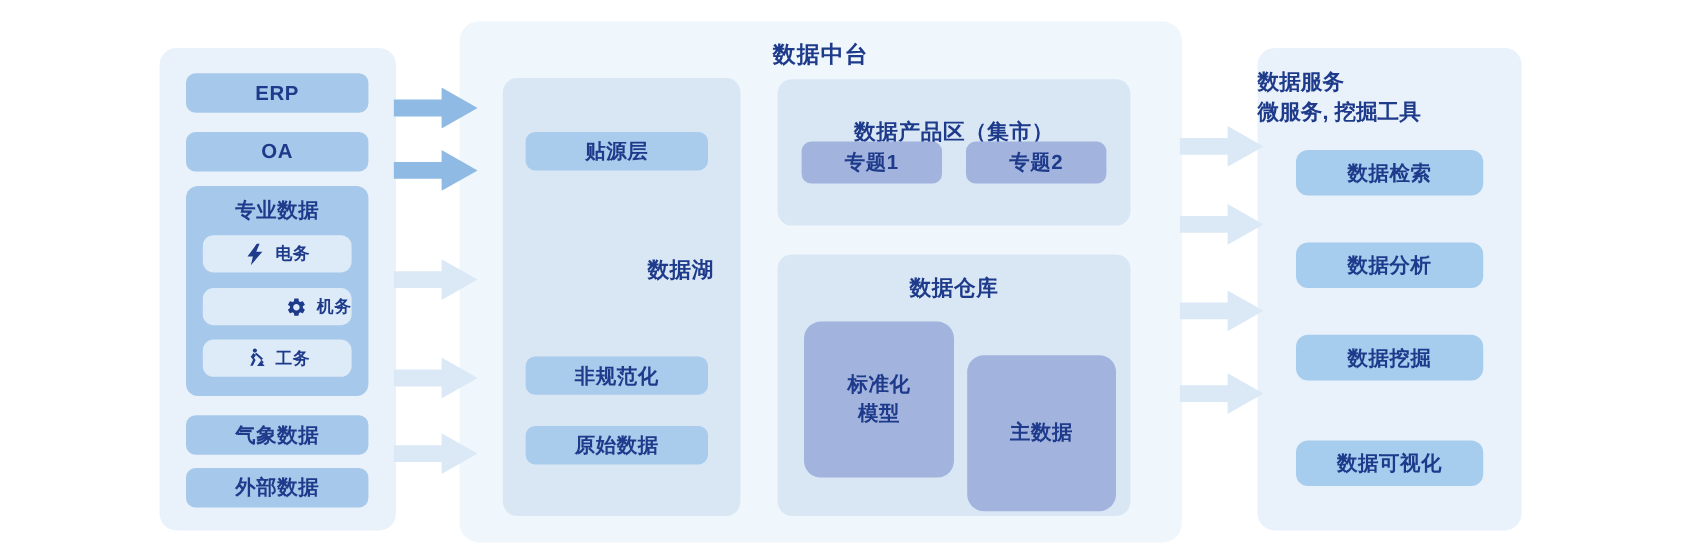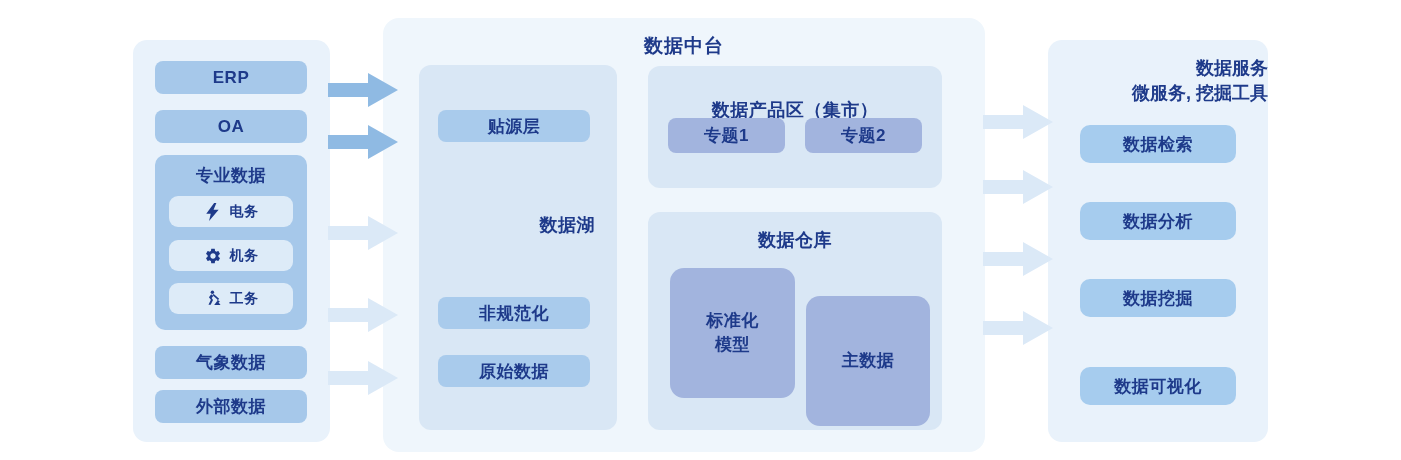--- a/index.html
+++ b/index.html
@@ -39,21 +39,21 @@
   .big-cell{
     position:absolute;background:var(--btn-peri);border-radius:14px;
     display:flex;align-items:center;justify-content:center;text-align:center;
     font-size:17px;line-height:24px;white-space:pre-line;letter-spacing:0.5px;
   }
   .arrow{position:absolute;}
   .arrow.dark path{fill:var(--arrow-dark);}
   .arrow.light path{fill:var(--arrow-light);}
   .icon{display:inline-flex;width:18px;height:18px;margin-right:8px;}
   .icon svg{width:100%;height:100%;fill:var(--text);}
-  .svc-title{position:absolute;left:0;right:0;text-align:right;font-size:18px;line-height:25px;}
+  .svc-title{position:absolute;left:0;right:0;text-align:left;font-size:18px;line-height:25px;}
 </style>
 </head>
 <body>
 
 <div class="stage">
 
   <div class="panel side-panel" style="left:133px;top:40px;width:197px;height:402px;">
     <div class="btn btn-blue" style="left:22px;top:21px;width:152px;height:33px;">
       <span>ERP</span>
     </div>
@@ -64,21 +64,21 @@
     <div style="position:absolute;left:22px;top:115px;width:152px;height:175px;background:var(--btn-blue);border-radius:10px;">
       <div class="box-title" style="top:9px;font-size:17px;">专业数据</div>
       <div class="btn btn-light" style="left:14px;top:41px;width:124px;height:31px;">
         <span class="icon">
           <svg viewBox="0 0 16 16">
               <path d="M9 0 L2 9.5 H6 L4.5 16 L13 6 H8.5 L11 0 Z"></path>
             </svg>
         </span>
         <span>电务</span>
       </div>
-      <div class="btn btn-light" style="left:14px;top:85px;width:124px;height:31px;">
+      <div class="btn btn-light" style="left:14px;top:85px;width:124px;height:31px;justify-content:flex-end;">
         <span class="icon">
           <svg viewBox="0 0 24 24">
               <path d="M19.14 12.94c.04-.3.06-.61.06-.94 0-.32-.02-.64-.07-.94l2.03-1.58c.18-.14.23-.41.12-.61l-1.92-3.32c-.12-.22-.37-.29-.59-.22l-2.39.96c-.5-.38-1.03-.7-1.62-.94L14.4 2.81c-.04-.24-.24-.41-.48-.41h-3.84c-.24 0-.43.17-.47.41L9.25 5.35c-.59.24-1.13.57-1.62.94L5.24 5.33c-.22-.08-.47 0-.59.22L2.74 8.87c-.12.21-.08.47.12.61l2.03 1.58c-.05.3-.09.63-.09.94s.02.64.07.94l-2.03 1.58c-.18.14-.23.41-.12.61l1.92 3.32c.12.22.37.29.59.22l2.39-.96c.5.38 1.03.7 1.62.94l.36 2.54c.05.24.24.41.48.41h3.84c.24 0 .44-.17.47-.41l.36-2.54c.59-.24 1.13-.56 1.62-.94l2.39.96c.22.08.47 0 .59-.22l1.92-3.32c.12-.22.07-.47-.12-.61l-2.01-1.58zM12 15.6c-1.98 0-3.6-1.62-3.6-3.6s1.62-3.6 3.6-3.6 3.6 1.62 3.6 3.6-1.62 3.6-3.6 3.6z"></path>
             </svg>
         </span>
         <span>机务</span>
       </div>
       <div class="btn btn-light" style="left:14px;top:128px;width:124px;height:31px;">
         <span class="icon">
           <svg viewBox="0 0 24 24">

